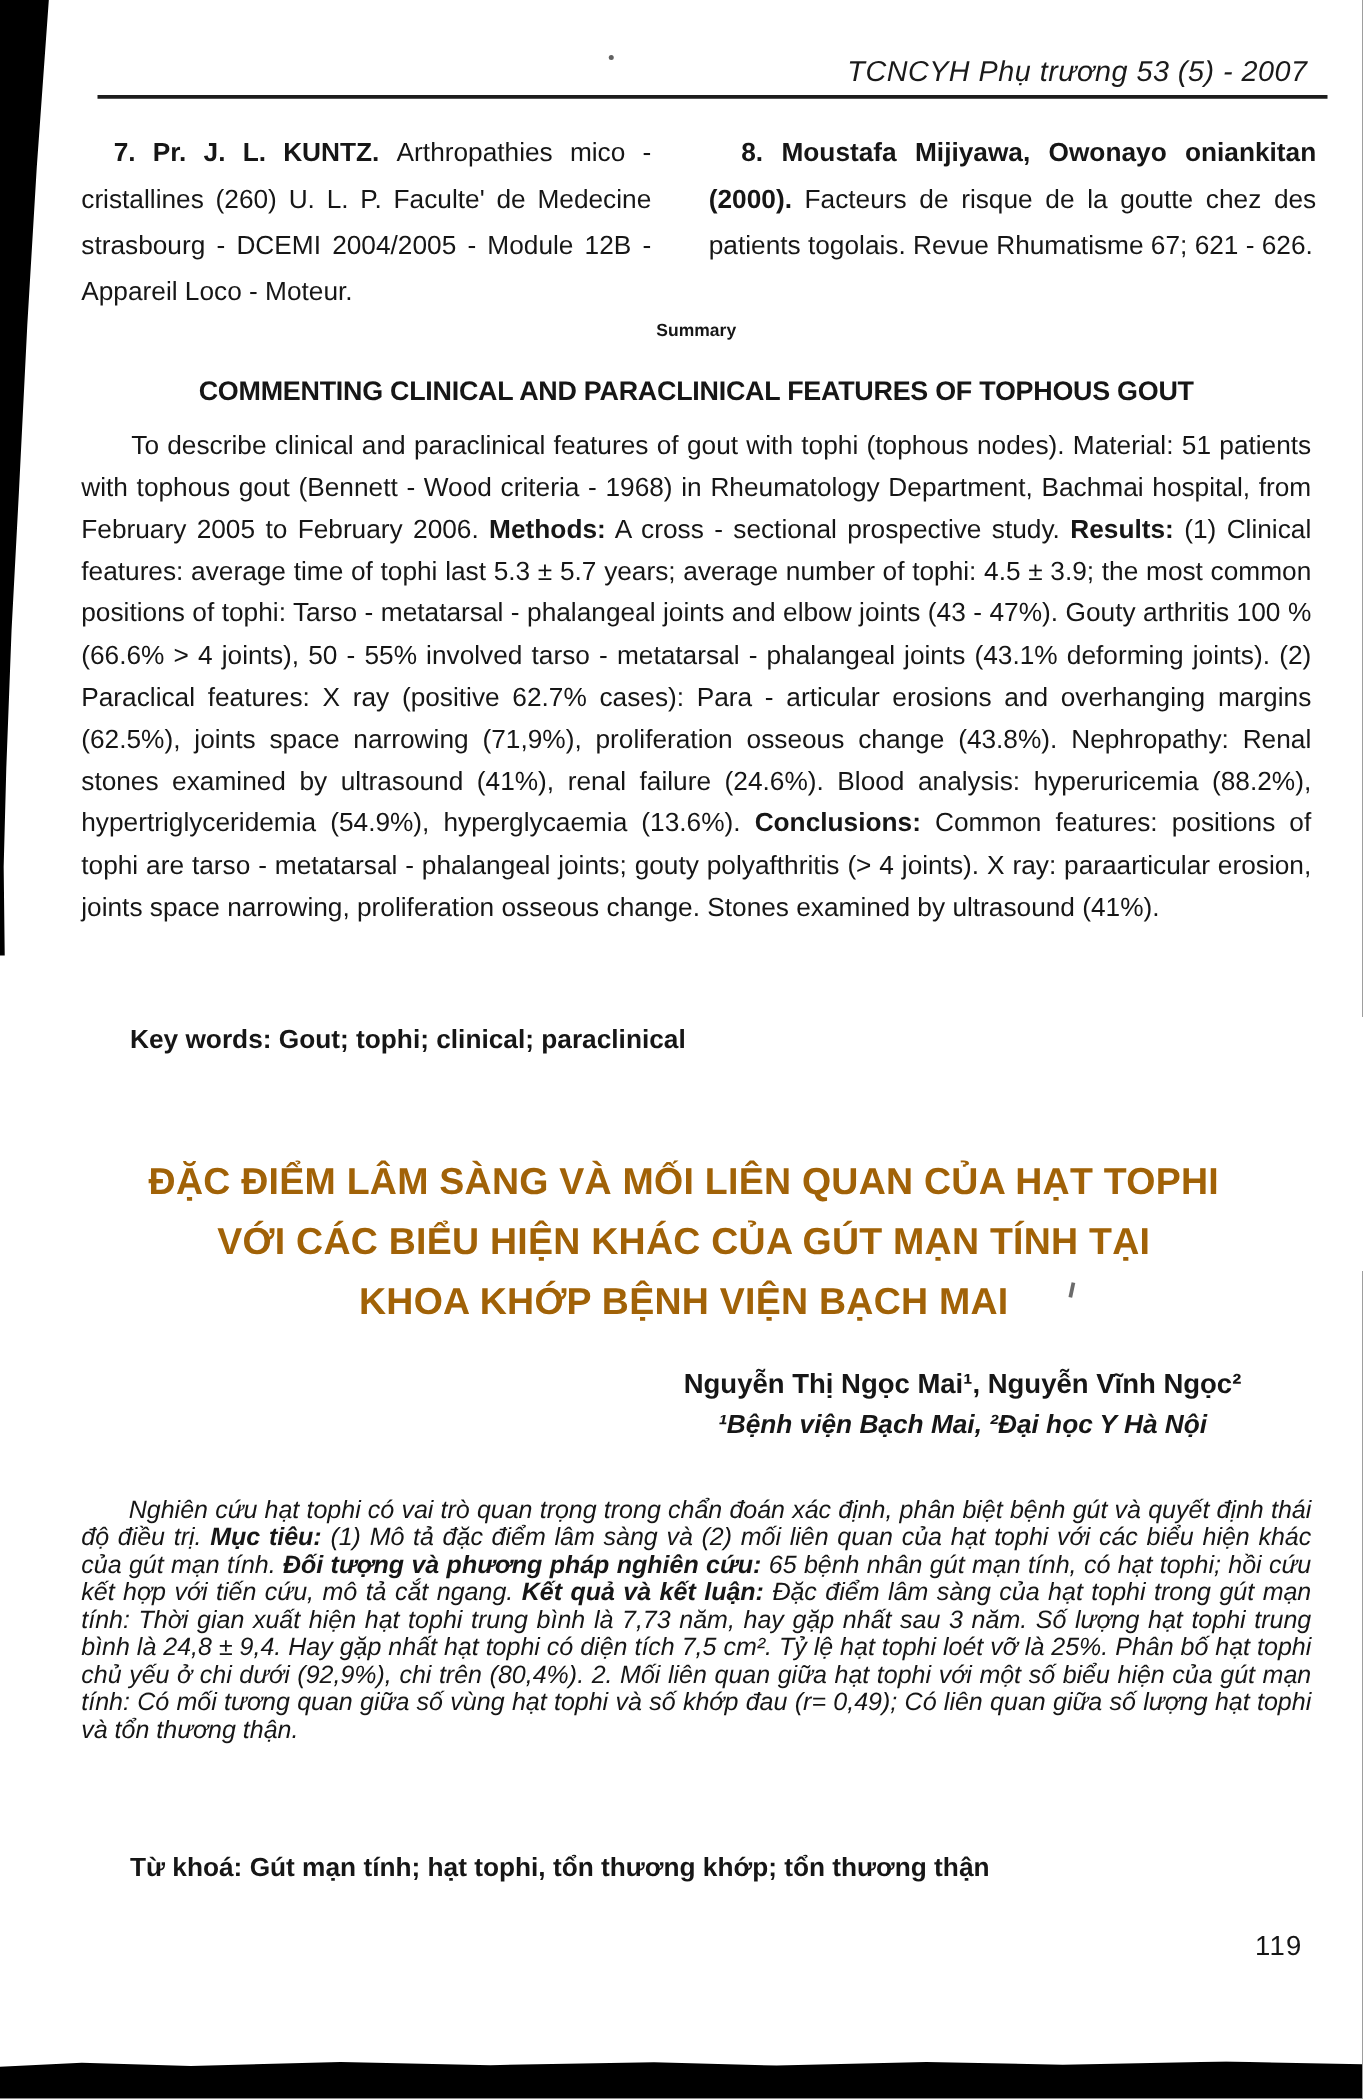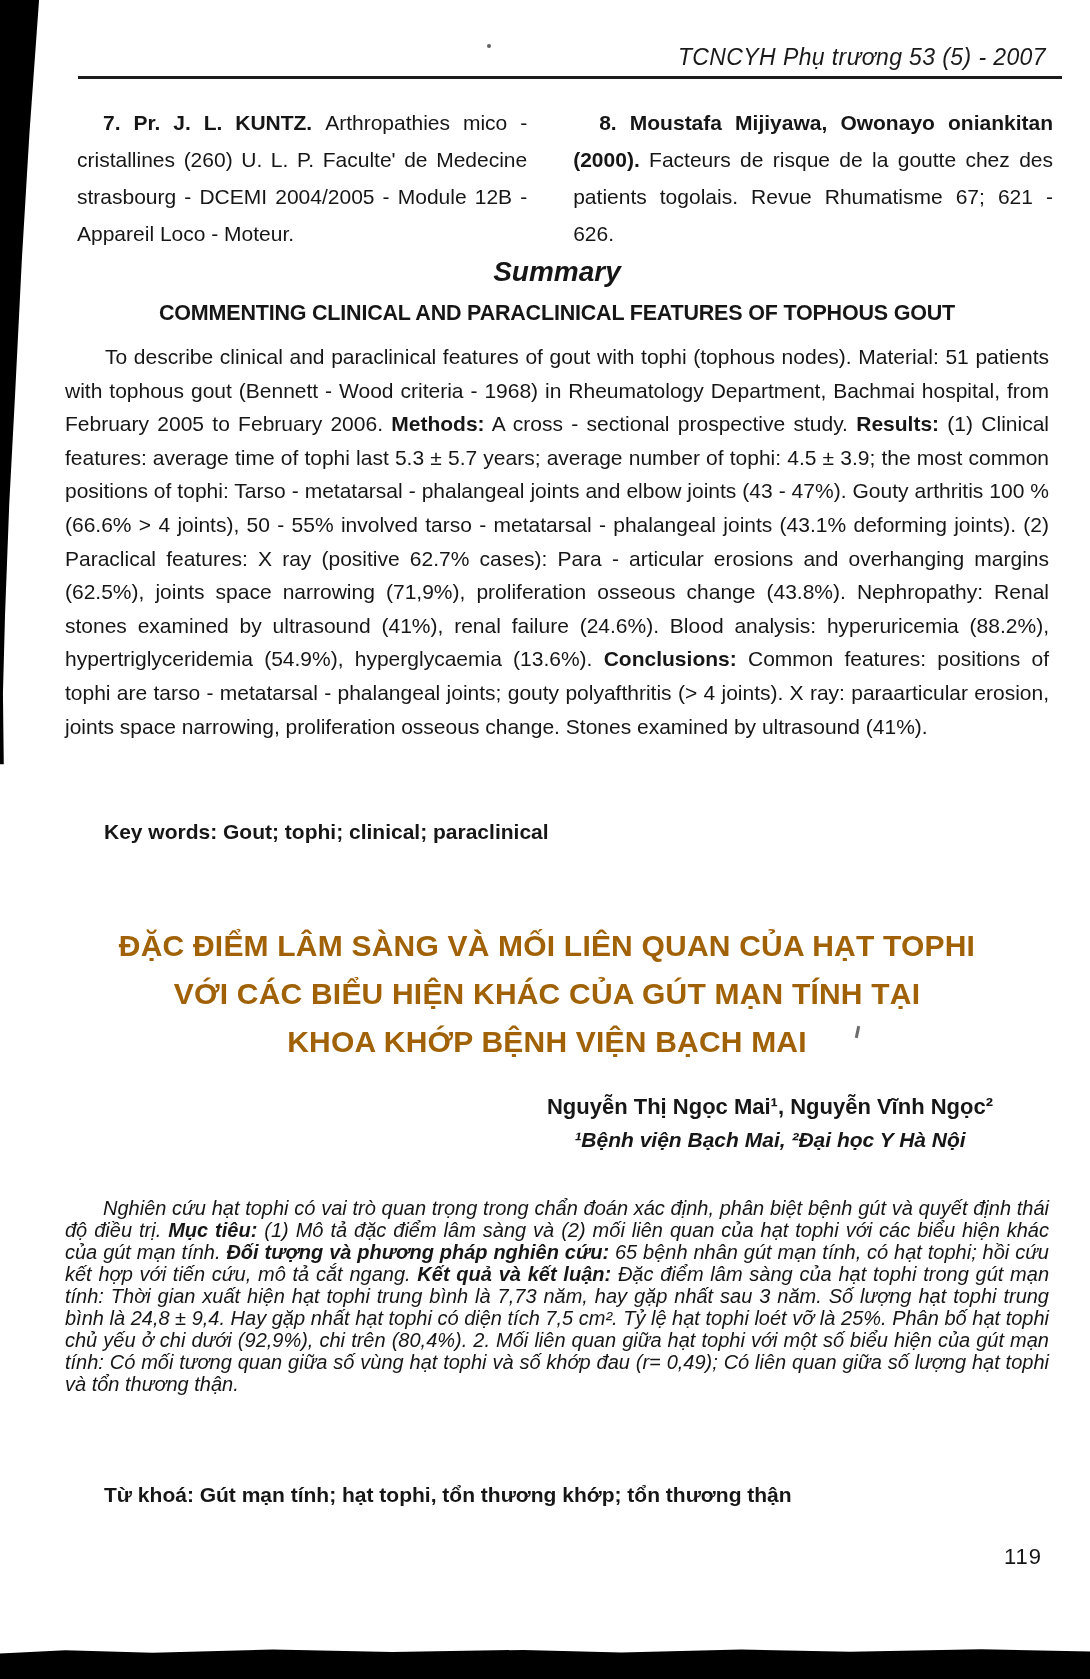--- a/index.html
+++ b/index.html
@@ -45,30 +45,29 @@
     display: flex;
     gap: 46px;
   }
   .ref {
     margin: 0;
     font-size: 21px;
     line-height: 37px;
     text-align: justify;
     text-indent: 26px;
   }
-  .ref-left  { width: 456px; margin-left: 12px; }
+  .ref-left  { width: 456px; }
   .ref-right { width: 486px; }
 
   .sum-head {
     position: absolute;
     top: 256px; left: 65px; width: 984px;
     text-align: center;
-    font-size: 28px;
+    font-size: 14px;
     font-weight: 700;
-    font-style: italic;
   }
   .sum-title {
     position: absolute;
     top: 301px; left: 65px; width: 984px;
     text-align: center;
     font-size: 21.5px;
     font-weight: 700;
     letter-spacing: -0.2px;
   }
   .sum-body {

